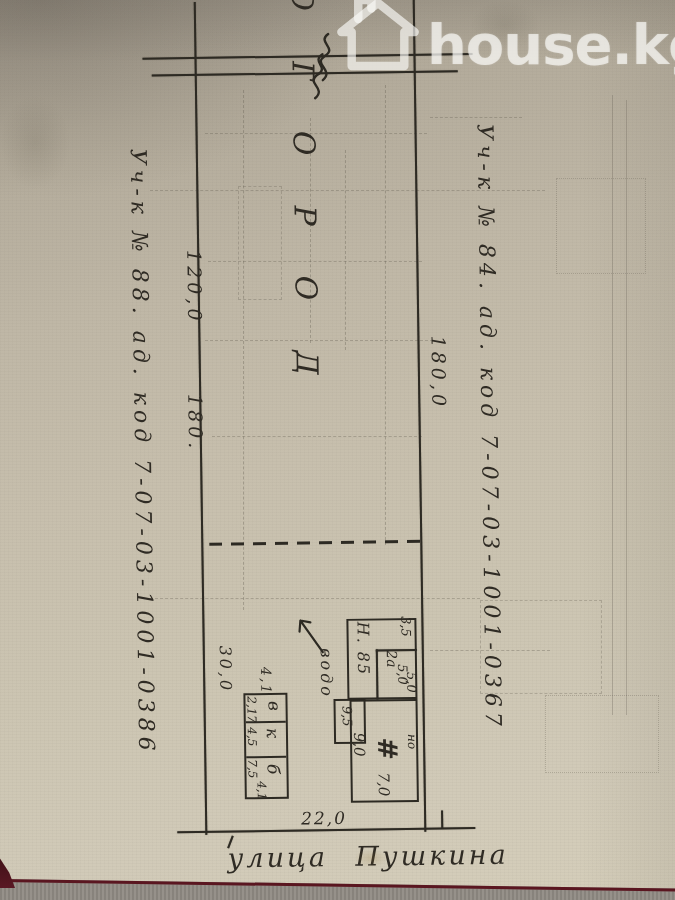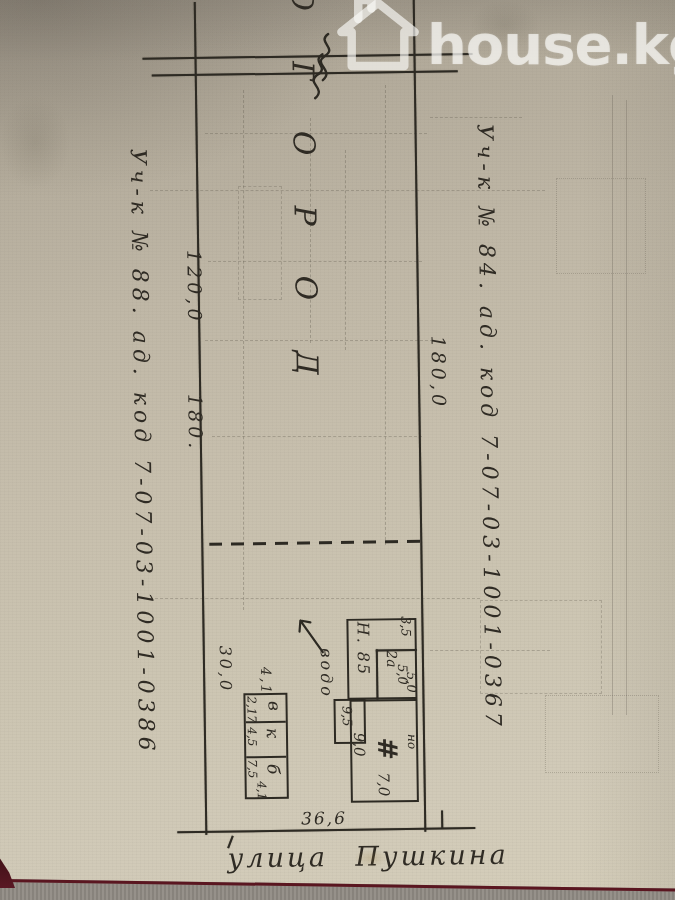--- a/index.html
+++ b/index.html
@@ -89,21 +89,21 @@
 
     <div class="hw r90" style="left:153px;top:146px;font-size:22px;letter-spacing:5px;">Уч-к № 88. ад. код 7-07-03-1001-0386</div>
     <div class="hw r90" style="left:500px;top:126px;font-size:22px;letter-spacing:5px;">Уч-к № 84. ад. код 7-07-03-1001-0367</div>
 
     <div class="hw r90" style="left:323px;top:-14px;font-size:30px;letter-spacing:50px;">ОГОРОД</div>
 
     <div class="hw r90" style="left:206px;top:248px;font-size:19px;letter-spacing:4px;">120,0</div>
     <div class="hw r90" style="left:205px;top:392px;font-size:19px;letter-spacing:4px;">180.</div>
     <div class="hw r90" style="left:449px;top:337px;font-size:19px;letter-spacing:4px;">180,0</div>
     <div class="hw r90" style="left:230px;top:644px;font-size:16px;letter-spacing:3px;">30,0</div>
-    <div class="hw" style="left:296px;top:810px;font-size:17px;letter-spacing:2px;">36,6</div>
+    <div class="hw" style="left:296px;top:810px;font-size:17px;letter-spacing:2px;">22,0</div>
 
     <div class="hw" style="left:222px;top:843px;font-size:27px;letter-spacing:3px;word-spacing:16px;">улица Пушкина</div>
 
     <div class="box" style="left:240px;top:692px;width:44px;height:106px;">
       <div style="height:26px;border-bottom:2px solid #2d2a23;"></div>
       <div style="height:33px;border-bottom:2px solid #2d2a23;"></div>
     </div>
     <div class="hw r90" style="left:270px;top:666px;font-size:14px;letter-spacing:2px;">4,1</div>
     <div class="hw r90" style="left:279px;top:700px;font-size:17px;">в</div>
     <div class="hw r90" style="left:254px;top:695px;font-size:12px;">2,17</div>

